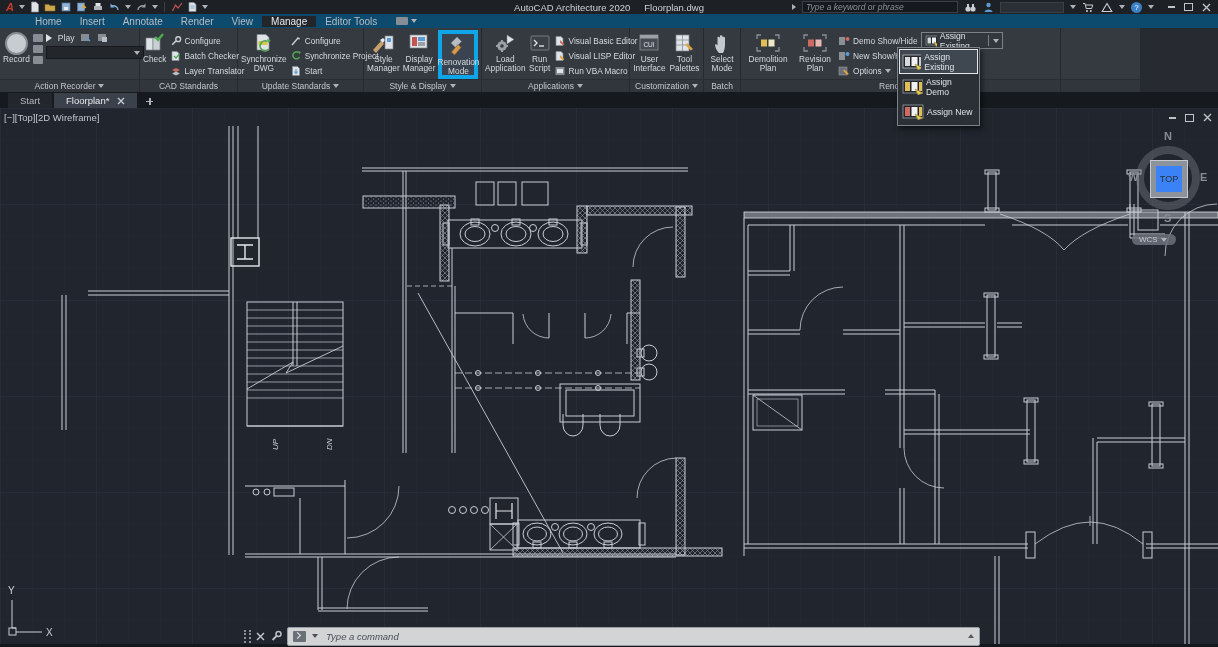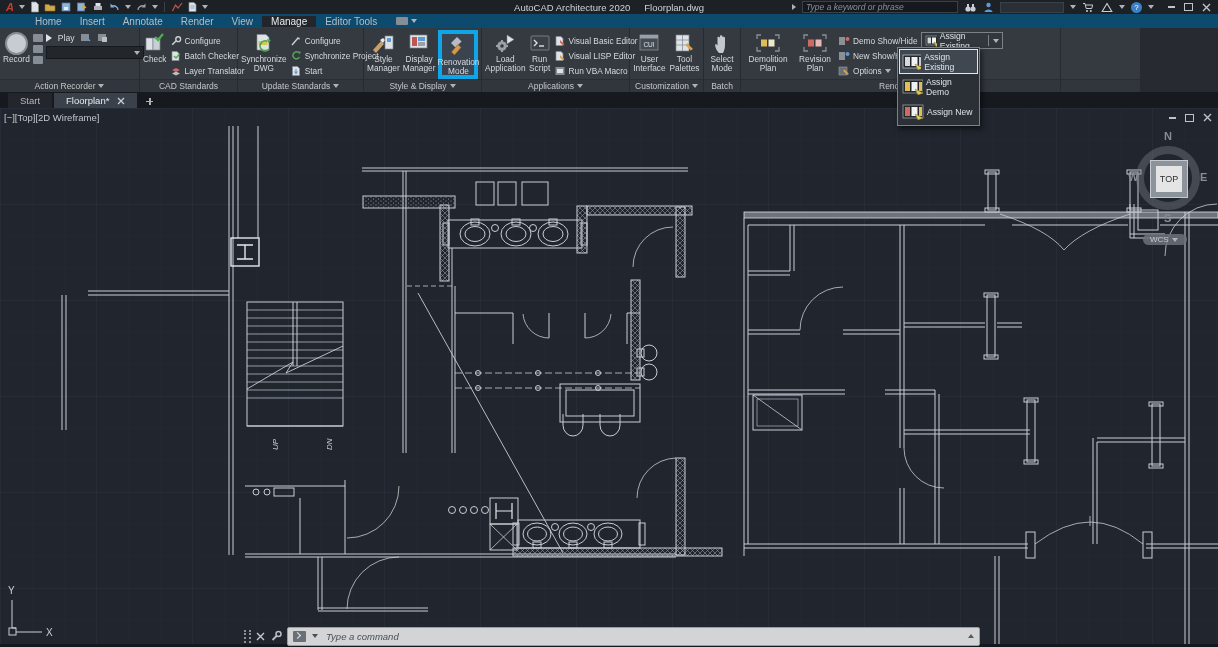--- a/index.html
+++ b/index.html
@@ -54,22 +54,22 @@
   .plus-h{position:absolute;width:7px;height:1.5px;background:#aeb3b9}
   .plus-v{position:absolute;width:1.5px;height:7px;background:#aeb3b9}
   
   .canvas{position:relative;width:1218px;height:539px;background:#20252e}
   svg.plan{position:absolute;left:0;top:0}
   .vp{position:absolute;top:4px;left:4px;font-size:9.5px;color:#c3c8cd;display:flex;z-index:5}
   .winctl{position:absolute;top:5px;right:6px;display:flex;gap:9px;align-items:center;z-index:5}
   .cube{position:absolute;left:1128px;top:22px;width:80px;height:118px;color:#878d94;font-size:11px;font-weight:bold;z-index:4}
   .ring{position:absolute;left:8px;top:16px;width:64px;height:64px;border-radius:50%;border:8px solid rgba(118,125,134,.42);box-sizing:border-box}
   .cl{position:absolute}
-  .topface{position:absolute;left:22px;top:30px;width:36px;height:36px;background:#e5e5e5;border:1px solid #c6cad0;box-shadow:inset 0 0 0 5px #8d939a;display:flex;align-items:center;justify-content:center;color:#2c3034;font-size:9px;font-weight:normal}
-  .wcs{position:absolute;left:15px;top:104px;padding:1px 9px 1px 7px;background:rgba(108,114,122,.85);border-radius:7px;color:#c6cad0;font-size:8px;font-weight:normal;display:flex;align-items:center;gap:3px}
+  .topface{position:absolute;left:22px;top:30px;width:36px;height:36px;background:#3b82f6;border:1px solid #c6cad0;box-shadow:inset 0 0 0 5px #8d939a;display:flex;align-items:center;justify-content:center;color:#2c3034;font-size:9px;font-weight:normal}
+  .wcs{position:absolute;left:4px;top:104px;padding:1px 9px 1px 7px;background:rgba(108,114,122,.85);border-radius:7px;color:#c6cad0;font-size:8px;font-weight:normal;display:flex;align-items:center;gap:3px}
   .ucs{position:absolute;left:2px;top:468px;z-index:4}
   
   .cmdbar{position:absolute;left:244px;top:518px;width:736px;height:20px;display:flex;align-items:center;gap:5px;z-index:6}
   .grip{height:13px;width:3px;border-left:2px dotted #8a9097;border-right:2px dotted #8a9097}
   .cmdfield{flex:1;height:17px;background:#d2d4d6;border:1px solid #989ea5;border-radius:2px;display:flex;align-items:center;padding:0 5px;gap:6px}
   .cicon{width:13px;height:11px;background:#697077;border-radius:1px;position:relative}
   .cicon:after{content:"";position:absolute;left:2px;top:2px;width:4px;height:4px;border-left:1.5px solid #e6e9ec;border-bottom:1.5px solid #e6e9ec;transform:rotate(-135deg)}
   .ddark{width:0;height:0;border-left:3px solid transparent;border-right:3px solid transparent;border-top:4px solid #4a5056}
   input.cmd{flex:1;background:transparent;border:none;outline:none;font-size:9.5px;font-style:italic;color:#3f444a}
   input.cmd::placeholder{color:#4a5056}

